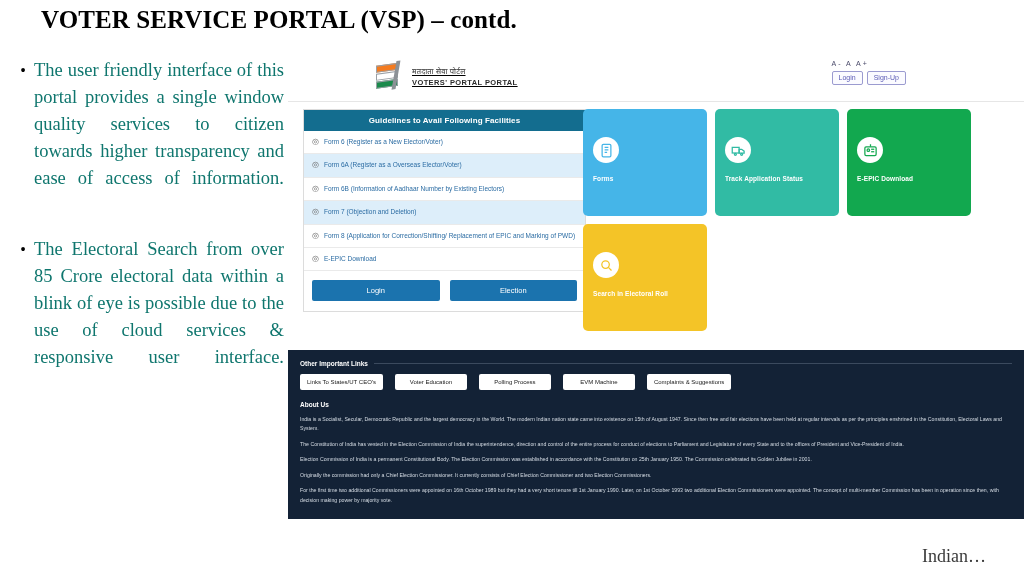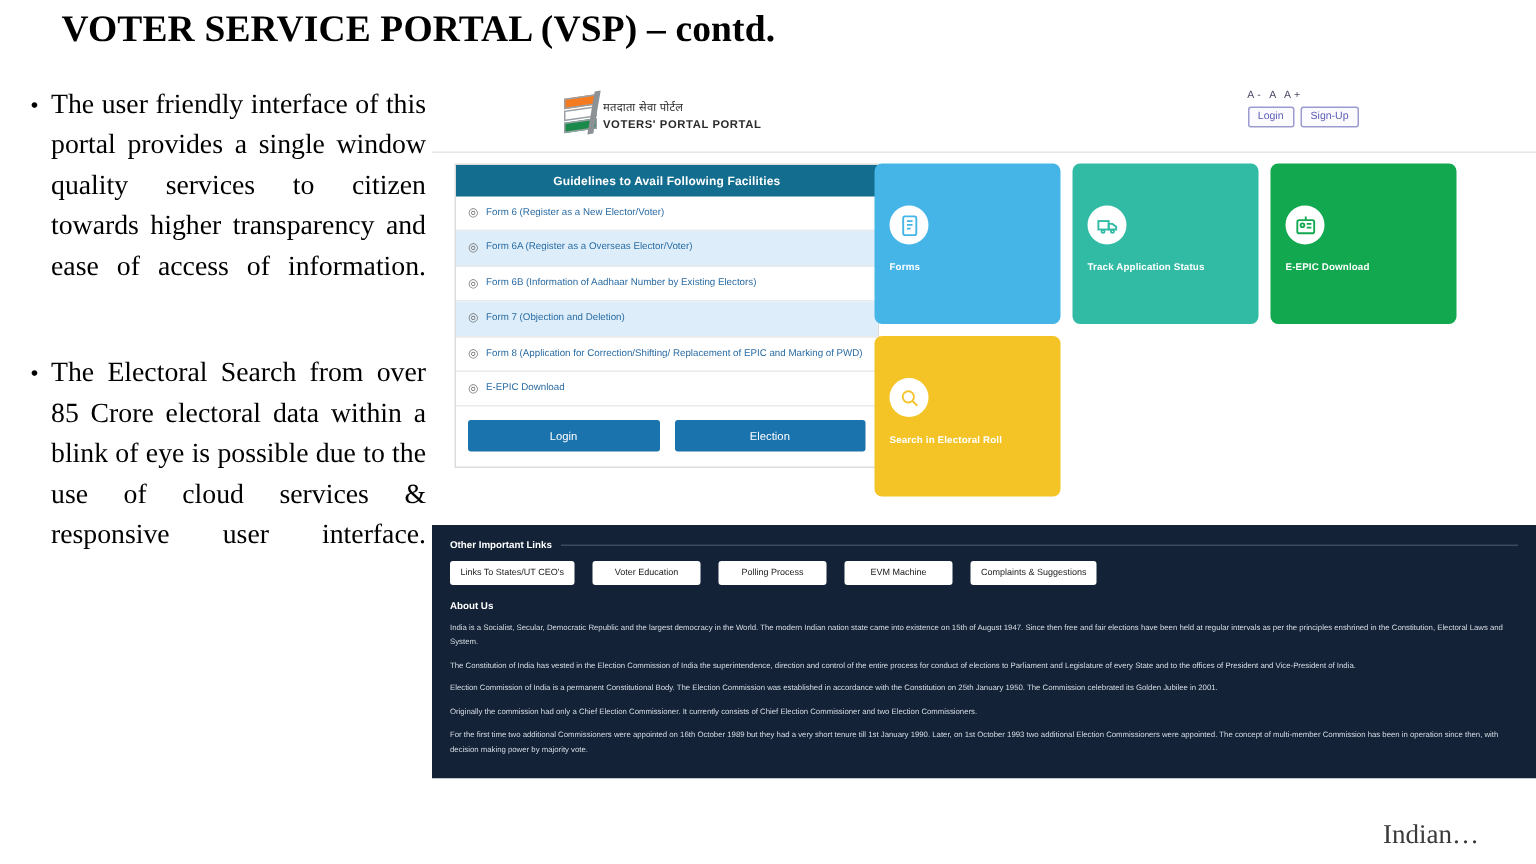--- a/index.html
+++ b/index.html
@@ -47,21 +47,21 @@
     font-size: 16px;
     line-height: 27px;
     color: #000;
     text-align: center;
   }
   .bullet-text {
     flex: 1 1 auto;
     font-family: "Liberation Serif", serif;
     font-size: 18.5px;
     line-height: 27px;
-    color: #000000;
+    color: #0f766e;
     text-align: justify;
     text-justify: inter-word;
     -webkit-hyphens: none;
     hyphens: none;
   }
   .bullet-text::after {
     content: "";
     display: inline-block;
     width: 100%;
   }
@@ -114,21 +114,23 @@
   #eci-logo .stick {
     position: absolute;
     left: 18px;
     top: 0px;
     width: 4px;
     height: 28px;
     background: #8c9196;
     transform: skewX(-10deg);
   }
   #brand-text {
+    margin-left: 10px;
     line-height: 1.25;
+    text-decoration: underline;
   }
   #brand-hindi {
     font-size: 7.5px;
     color: #2b2b2b;
     letter-spacing: 0.2px;
   }
   #brand-english {
     font-size: 7.5px;
     color: #2b2b2b;
     letter-spacing: 0.4px;

